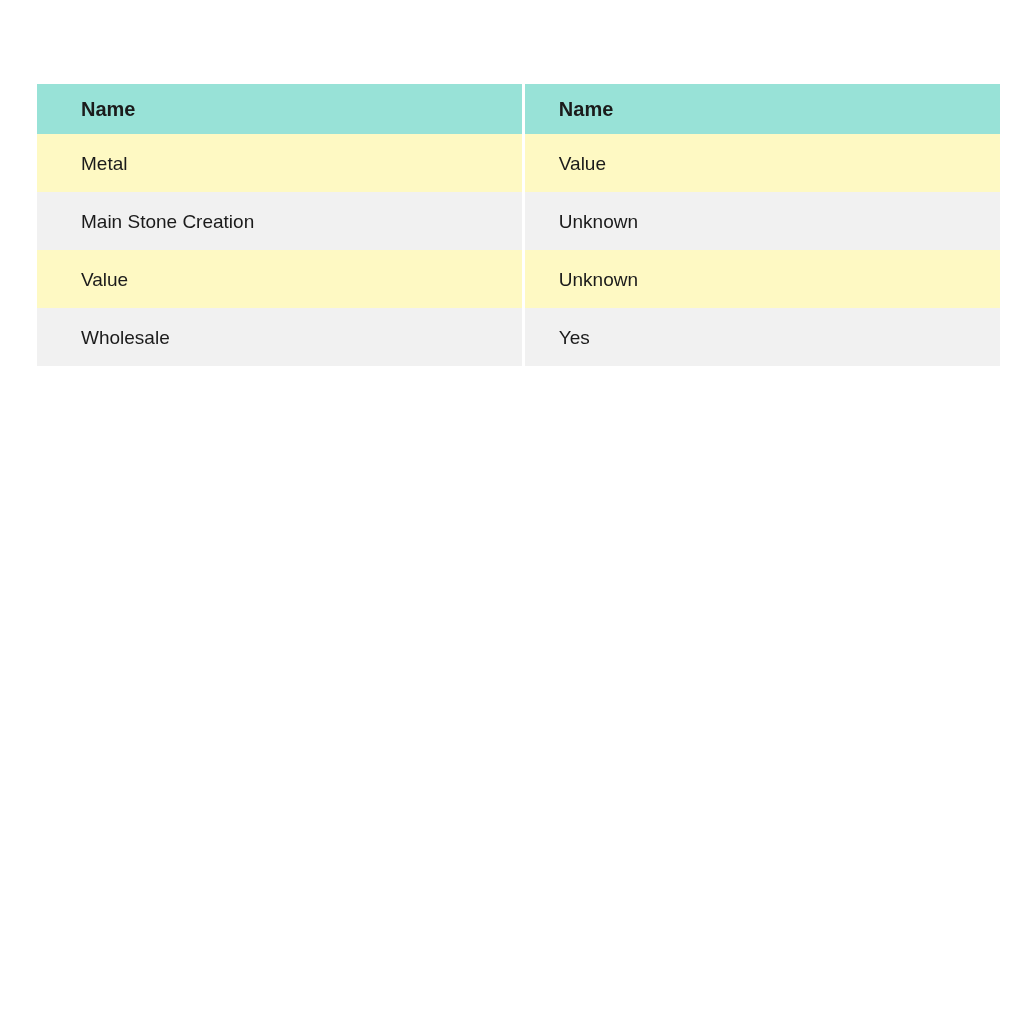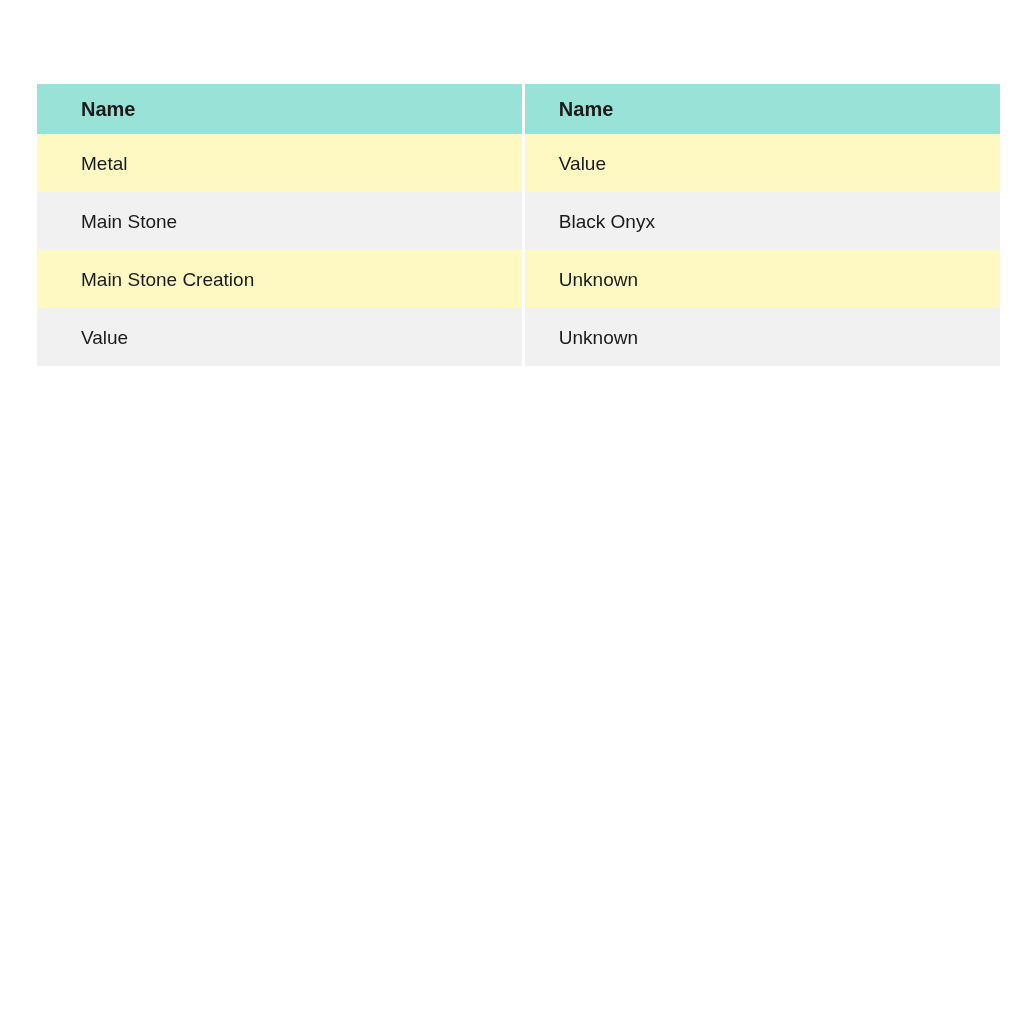--- a/index.html
+++ b/index.html
@@ -68,32 +68,32 @@
         <th>Name</th>
         <th>Name</th>
       </tr>
     </thead>
     <tbody>
   <tr>
     <td>Metal</td>
     <td>Value</td>
   </tr>
 
-  <tr>
-    <td>Main Stone</td>
-    <td>Black Onyx</td>
-  </tr>
 
 
   <tr>
     <td>Main Stone Creation</td>
     <td>Unknown</td>
   </tr>
 
 
   <tr>
     <td>Value</td>
     <td>Unknown</td>
   </tr>
 
+  <tr>
+    <td>Wholesale</td>
+    <td>Yes</td>
+  </tr>
 </tbody>
   </table>
 </div>
 
 </body></html>

